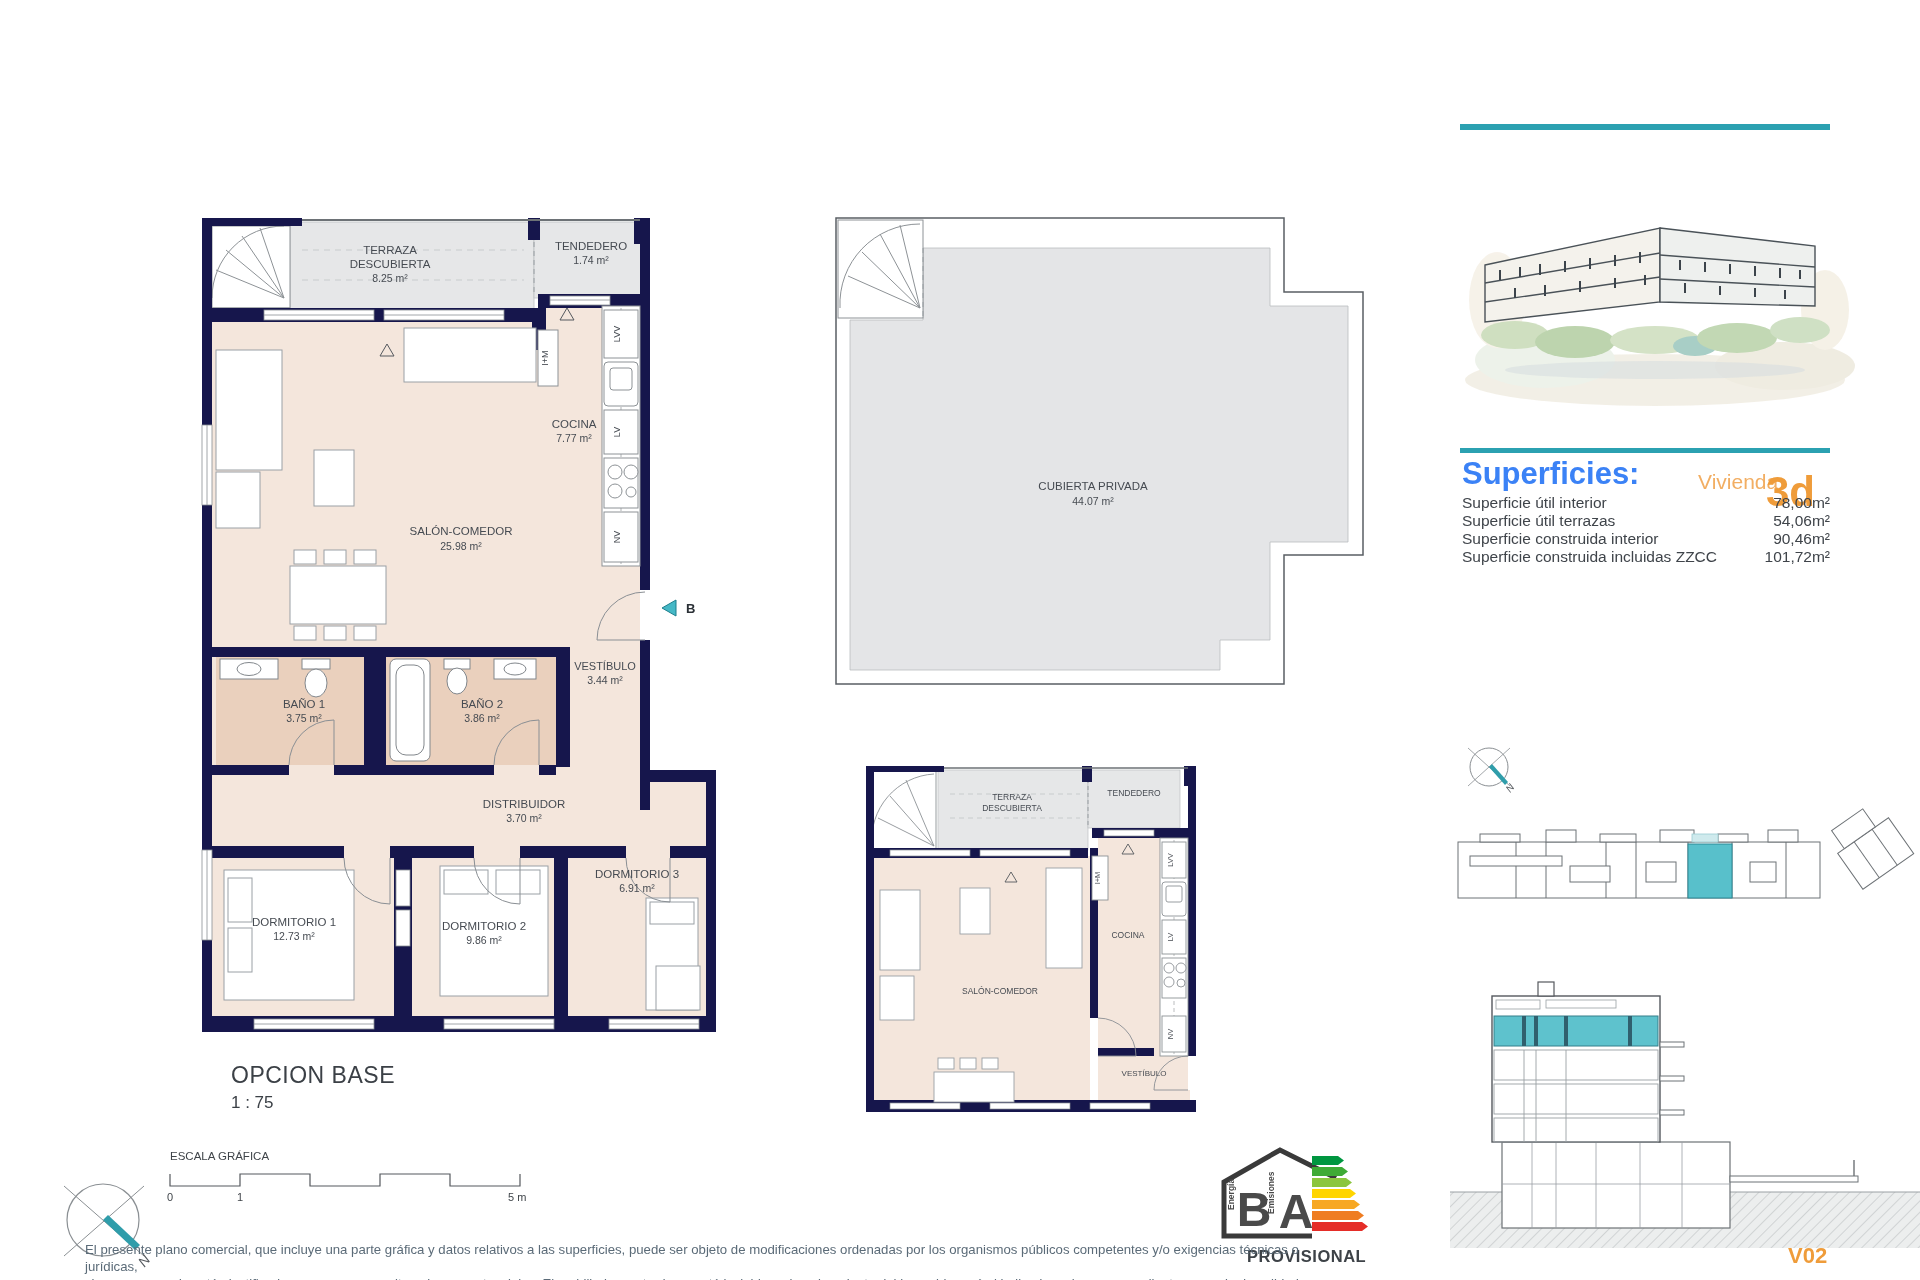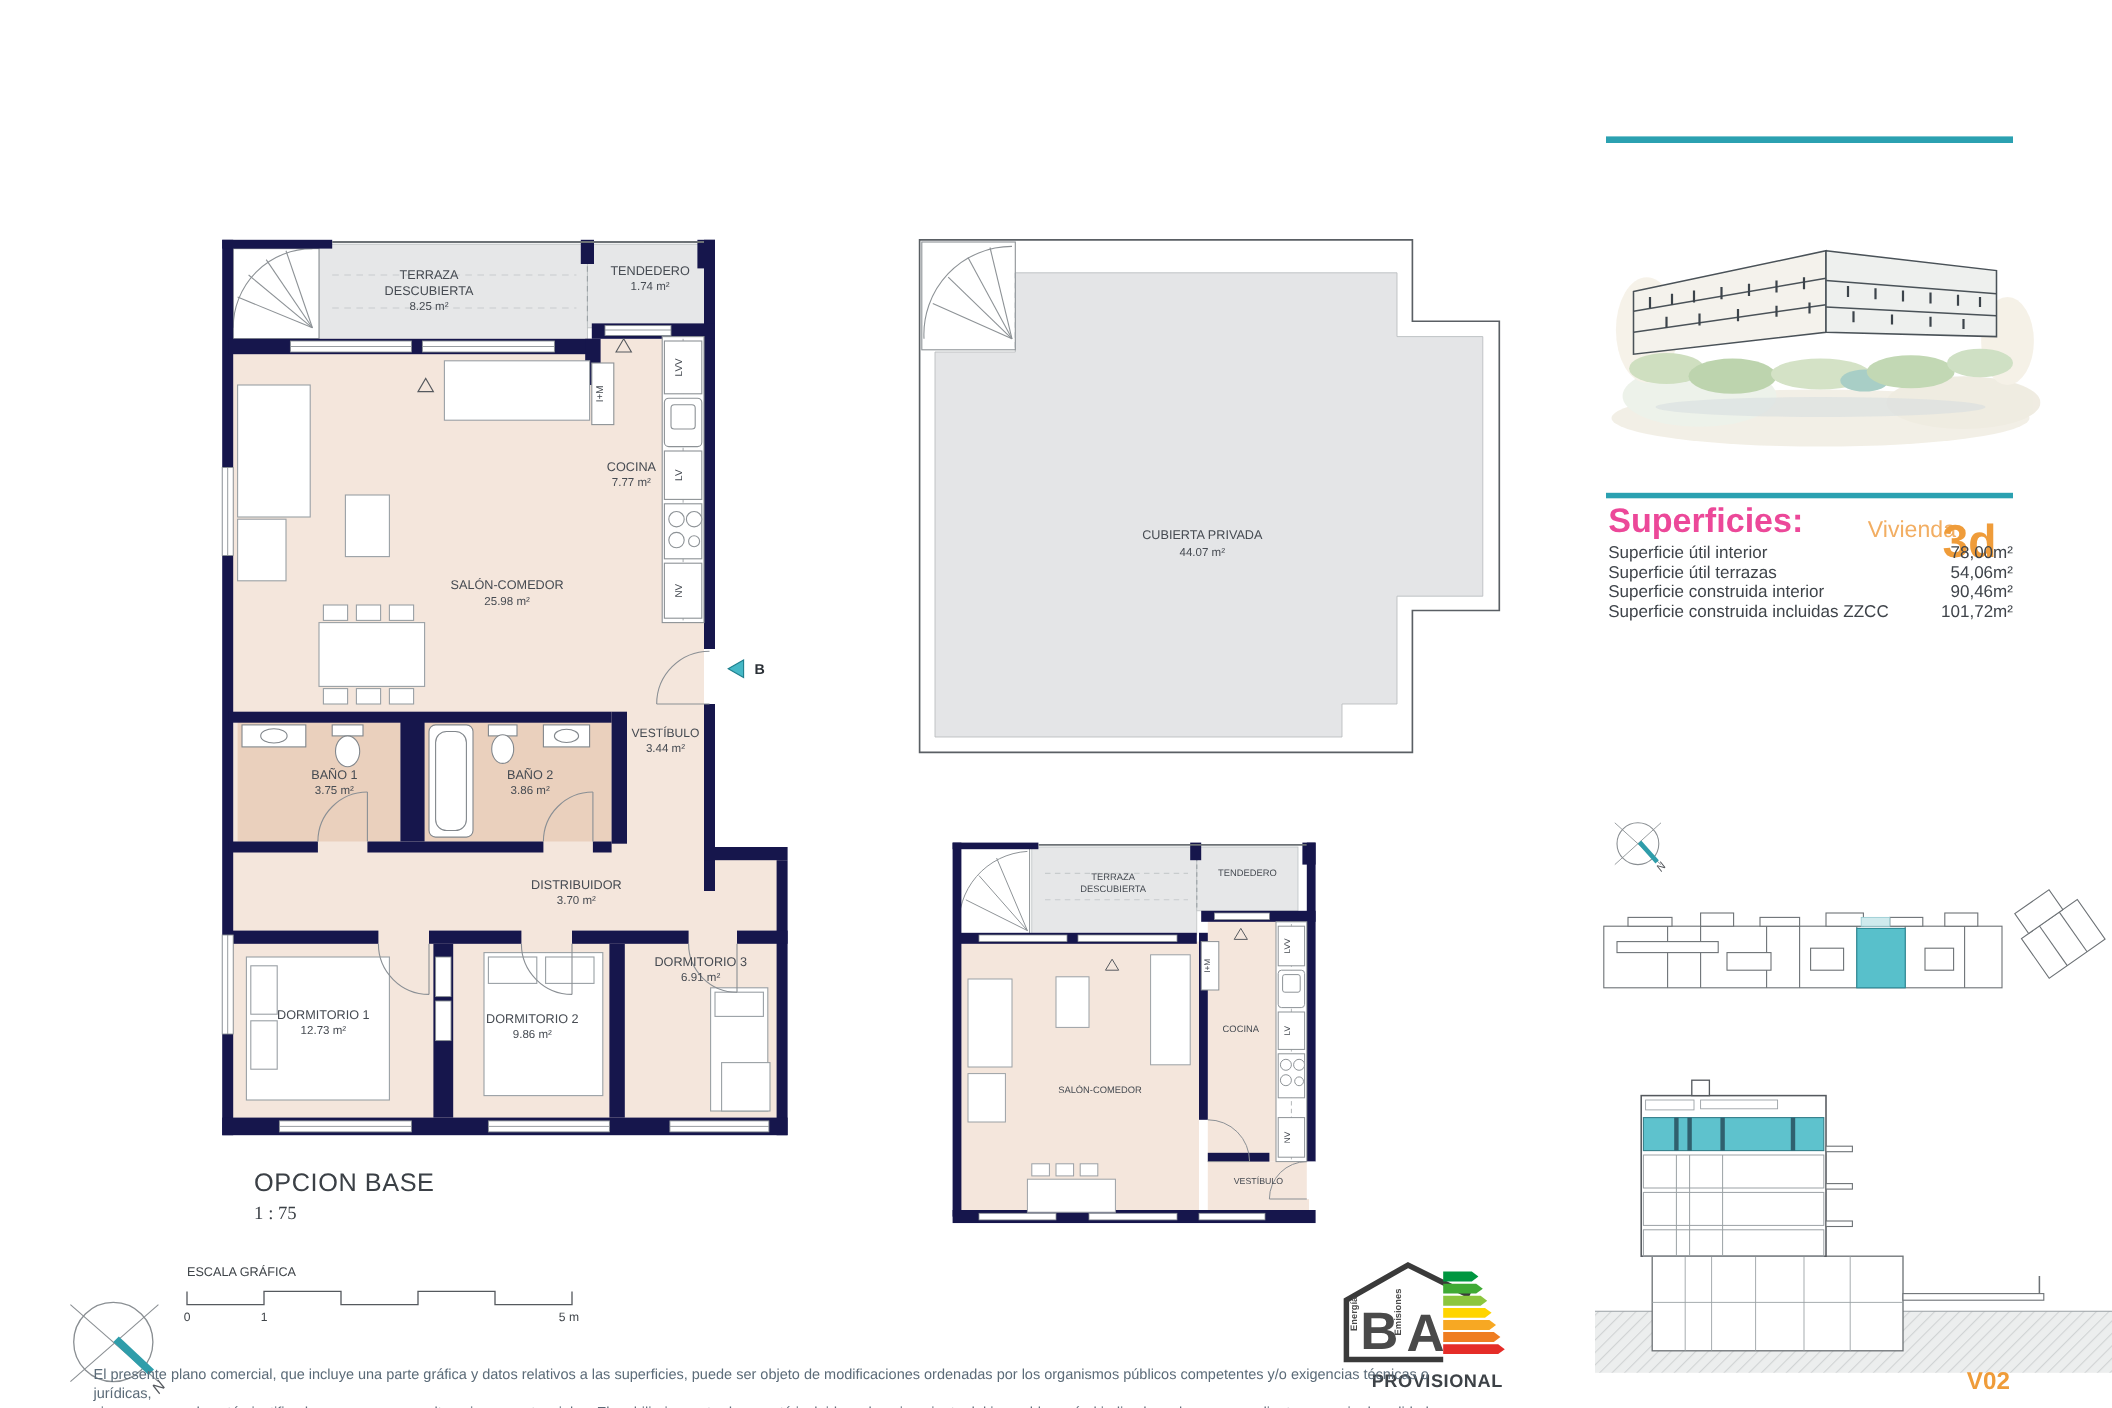--- a/index.html
+++ b/index.html
@@ -3,27 +3,27 @@
 <meta charset="utf-8">
 <style>
   html,body{margin:0;padding:0;background:#fff;}
   .sheet{position:relative;width:1920px;height:1280px;background:#ffffff;overflow:hidden;
          font-family:"Liberation Sans",sans-serif;color:#3f454d;}
   .abs{position:absolute;}
   svg text{font-family:"Liberation Sans",sans-serif;}
   .plan-lb{fill:#464b52;}
   .hdr-title{font-size:27px;font-weight:bold;color:#3c4146;text-align:center;letter-spacing:.5px;}
   .teal-rule{background:#2ba1b1;height:6px;}
-  .sup-heading{font-size:31px;font-weight:bold;color:#ec4899;}
+  .sup-heading{font-size:31px;font-weight:bold;color:#3b82f6;}
   .viv-label{font-size:21px;color:#f2ae63;}
   .viv-code{font-size:42px;font-weight:bold;color:#ef9c3a;line-height:1;}
   .sup-rows{width:368px;}
   .sup-row{display:flex;justify-content:space-between;font-size:15.5px;line-height:18px;color:#3f444a;text-align:right;}
   .plan-title{font-size:23px;color:#3b4046;letter-spacing:.5px;}
-  .plan-scale{font-size:17px;color:#3b4046;margin-top:4px;font-family:Liberation Serif, serif;}
+  .plan-scale{font-size:17px;color:#3b4046;margin-top:4px;}
   .footer-text{font-size:13.2px;line-height:17px;color:#5b6b78;}
   .provisional{font-size:16.5px;color:#3d4247;letter-spacing:.5px;}
   .v02{font-size:22px;font-weight:bold;color:#ef9c3a;}
 </style>
 </head>
 <body>
 
 <div class="sheet">
 
   <svg class="abs" style="left:194px;top:210px;" width="534" height="826" viewBox="0 0 534 826">

